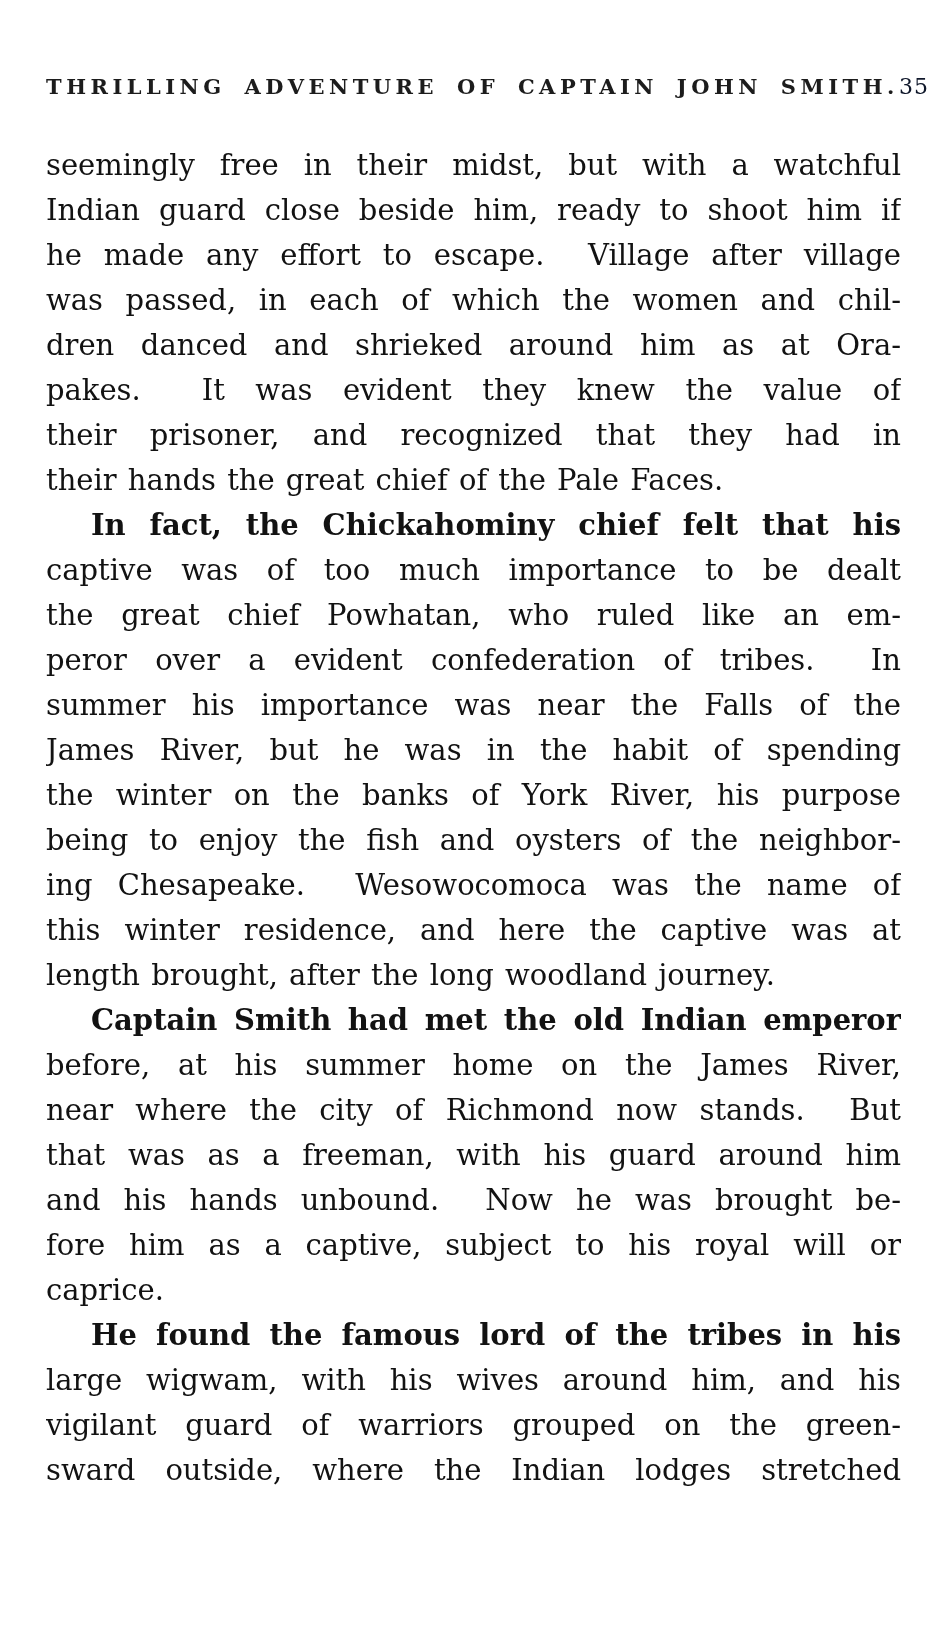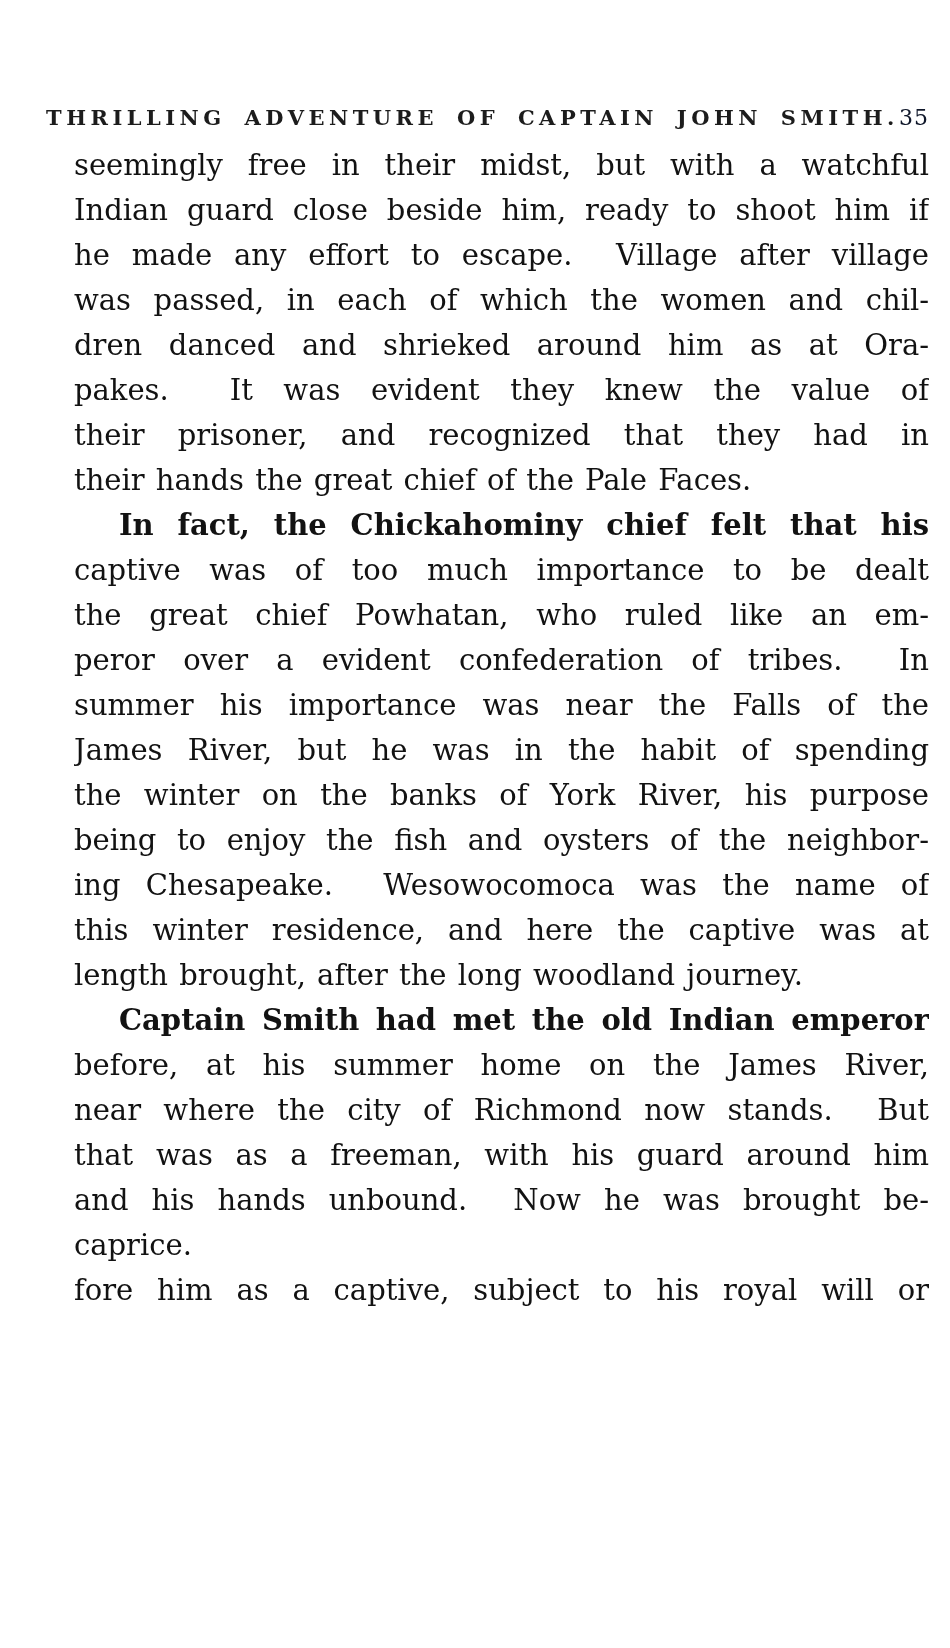--- a/index.html
+++ b/index.html
@@ -25,34 +25,32 @@
     justify-content: space-between;
     align-items: baseline;
   }
   .header-title {
     font-size: 21px;
     font-weight: 700;
     letter-spacing: 4.5px;
     word-spacing: 7px;
     color: #1c1c1c;
     white-space: nowrap;
-    margin-top: 31px;
   }
   .header-page-number {
     font-size: 22px;
     font-weight: 400;
     color: #0f172a;
     letter-spacing: 1px;
   }
   .text-column {
     position: absolute;
     left: 46px;
     top: 143px;
     width: 855px;
-    margin-left: 28px;
   }
   .paragraph {
     margin: 0;
     padding: 0;
   }
   .line {
     font-size: 29px;
     line-height: 45px;
     height: 45px;
     overflow: hidden;
@@ -101,17 +99,23 @@
         <div class="line">ing Chesapeake.  Wesowocomoca was the name of</div>
         <div class="line">this winter residence, and here the captive was at</div>
         <div class="line para-end">length brought, after the long woodland journey.</div>
       </div>
       <div class="paragraph">
         <div class="line indent">Captain Smith had met the old Indian emperor</div>
         <div class="line">before, at his summer home on the James River,</div>
         <div class="line">near where the city of Richmond now stands.  But</div>
         <div class="line">that was as a freeman, with his guard around him</div>
         <div class="line">and his hands unbound.  Now he was brought be-</div>
+        <div class="line">fore him as a captive, subject to his royal will or</div>
         <div class="line para-end">caprice.</div>
-        <div class="line">fore him as a captive, subject to his royal will or</div>
+      </div>
+      <div class="paragraph">
+        <div class="line indent">He found the famous lord of the tribes in his</div>
+        <div class="line">large wigwam, with his wives around him, and his</div>
+        <div class="line">vigilant guard of warriors grouped on the green-</div>
+        <div class="line">sward outside, where the Indian lodges stretched</div>
       </div>
     </div>
 </div>
 
 </body></html>

